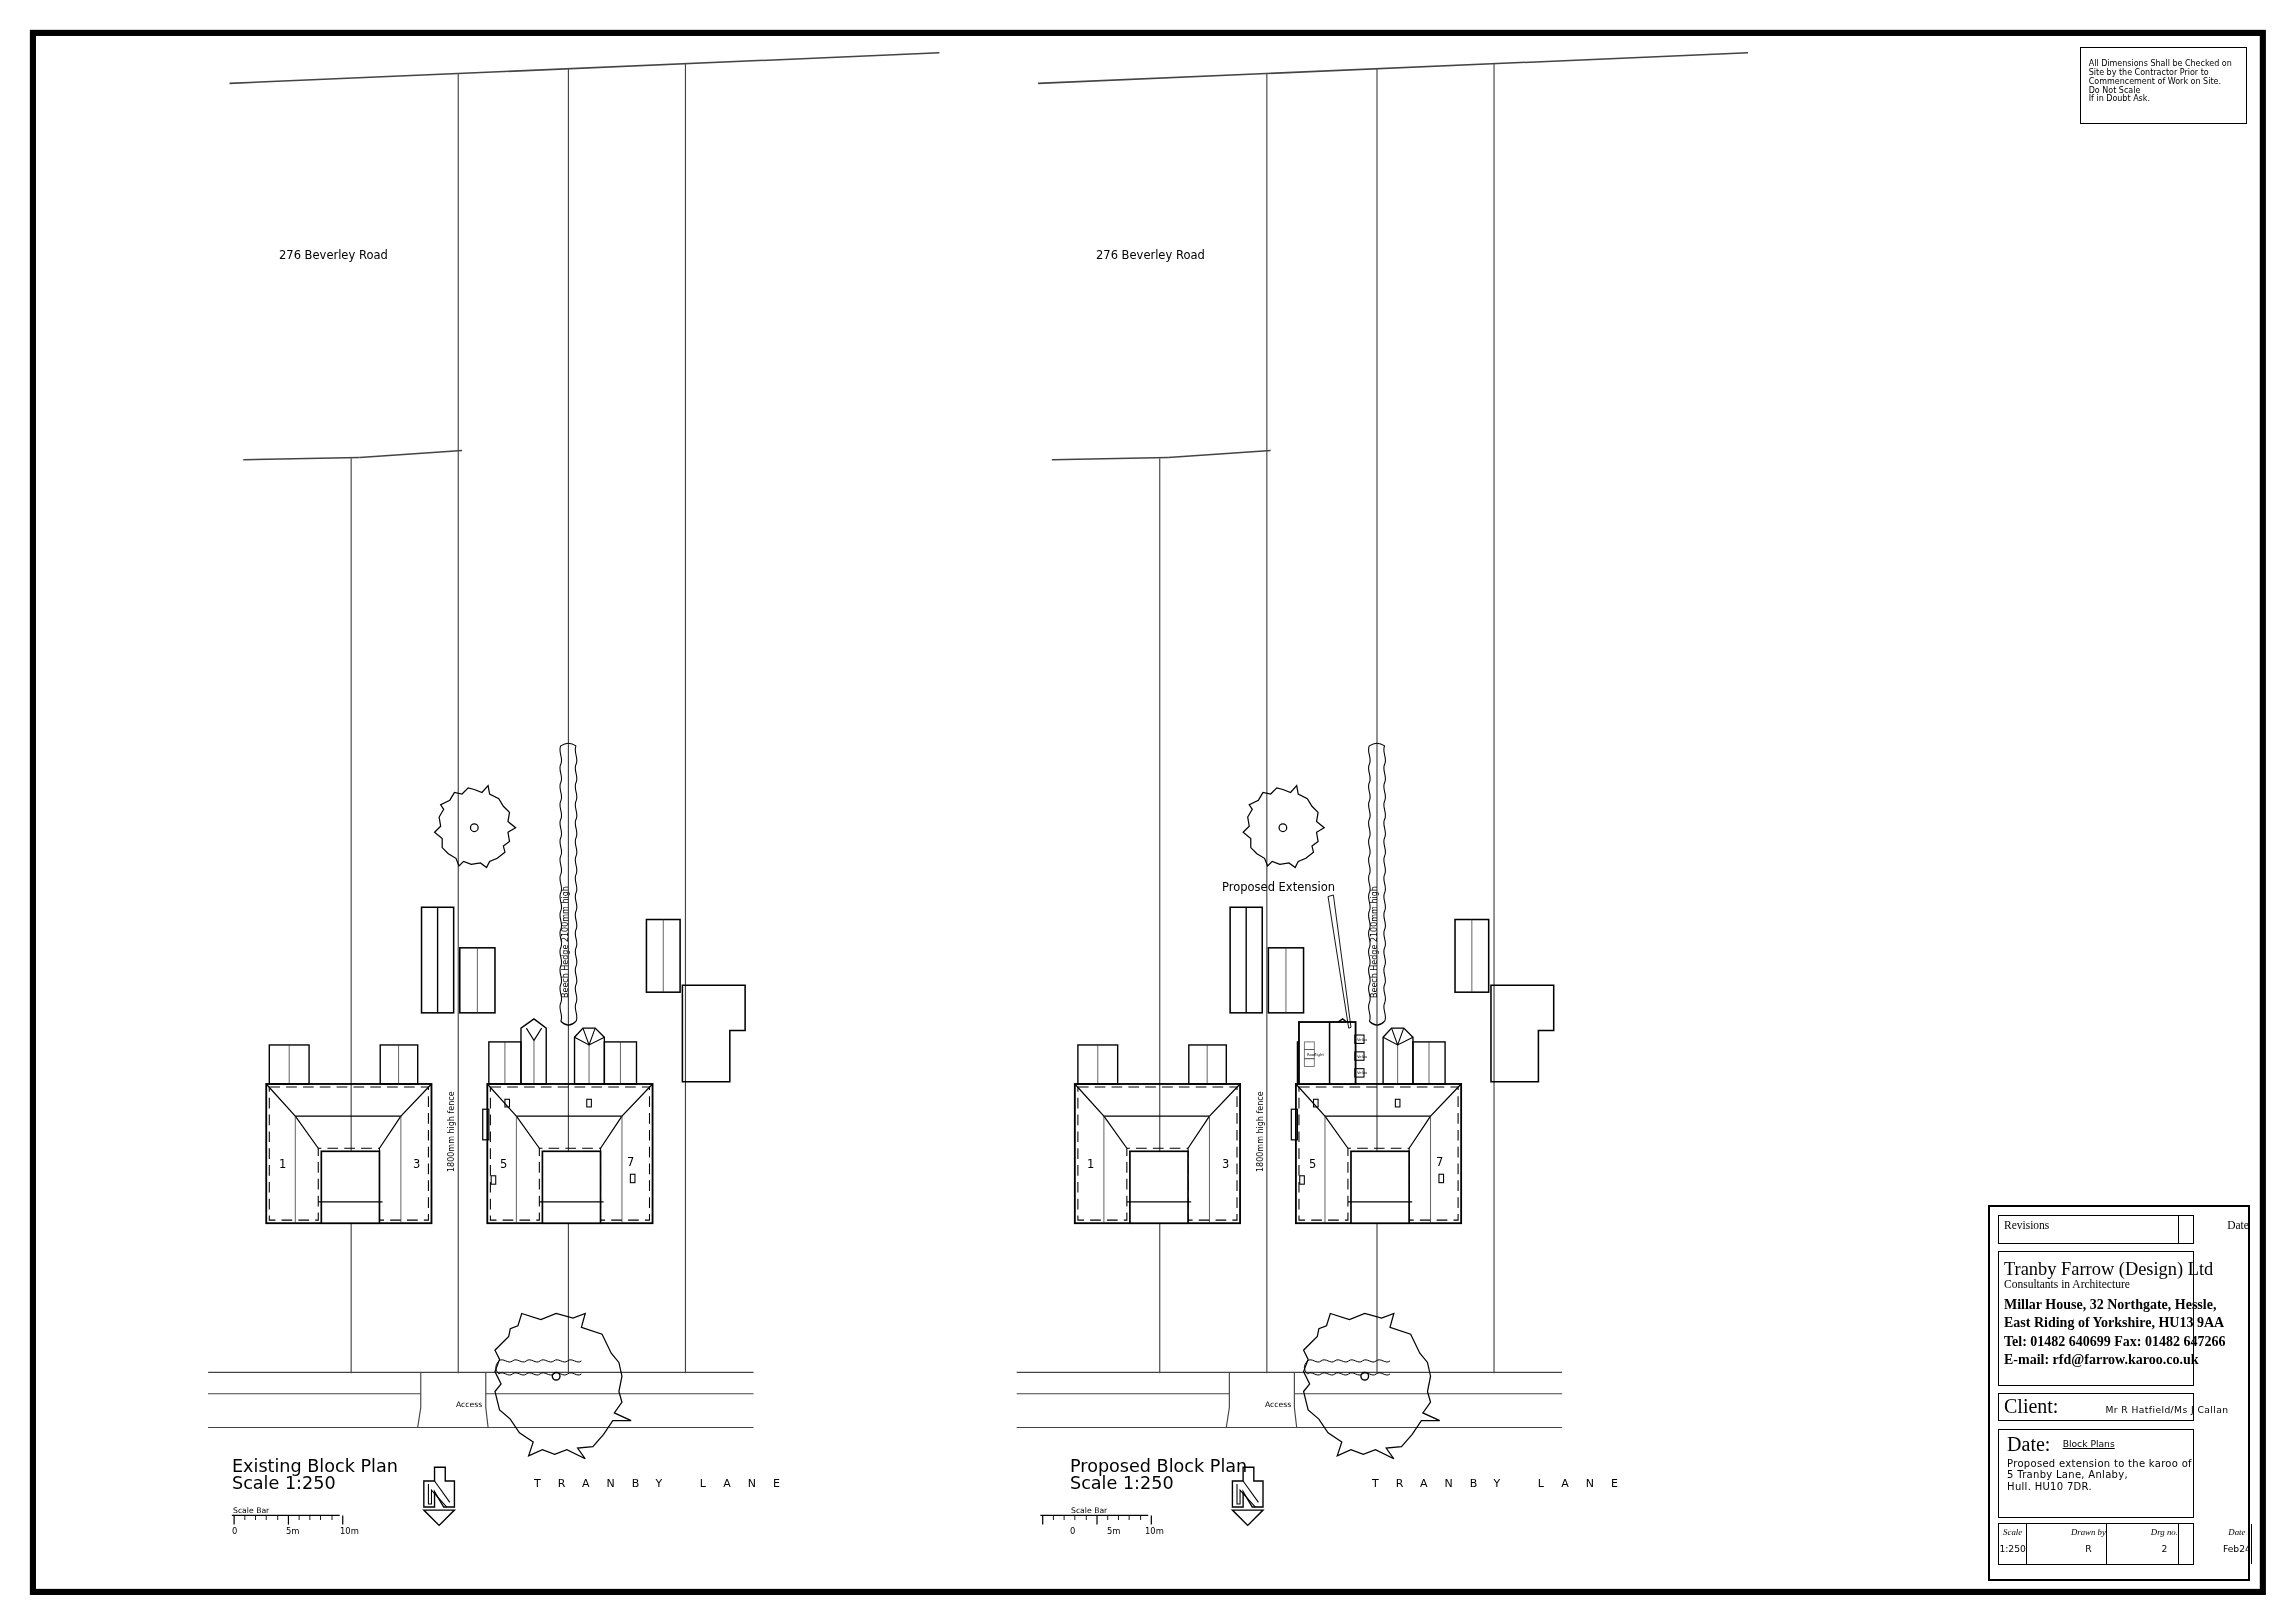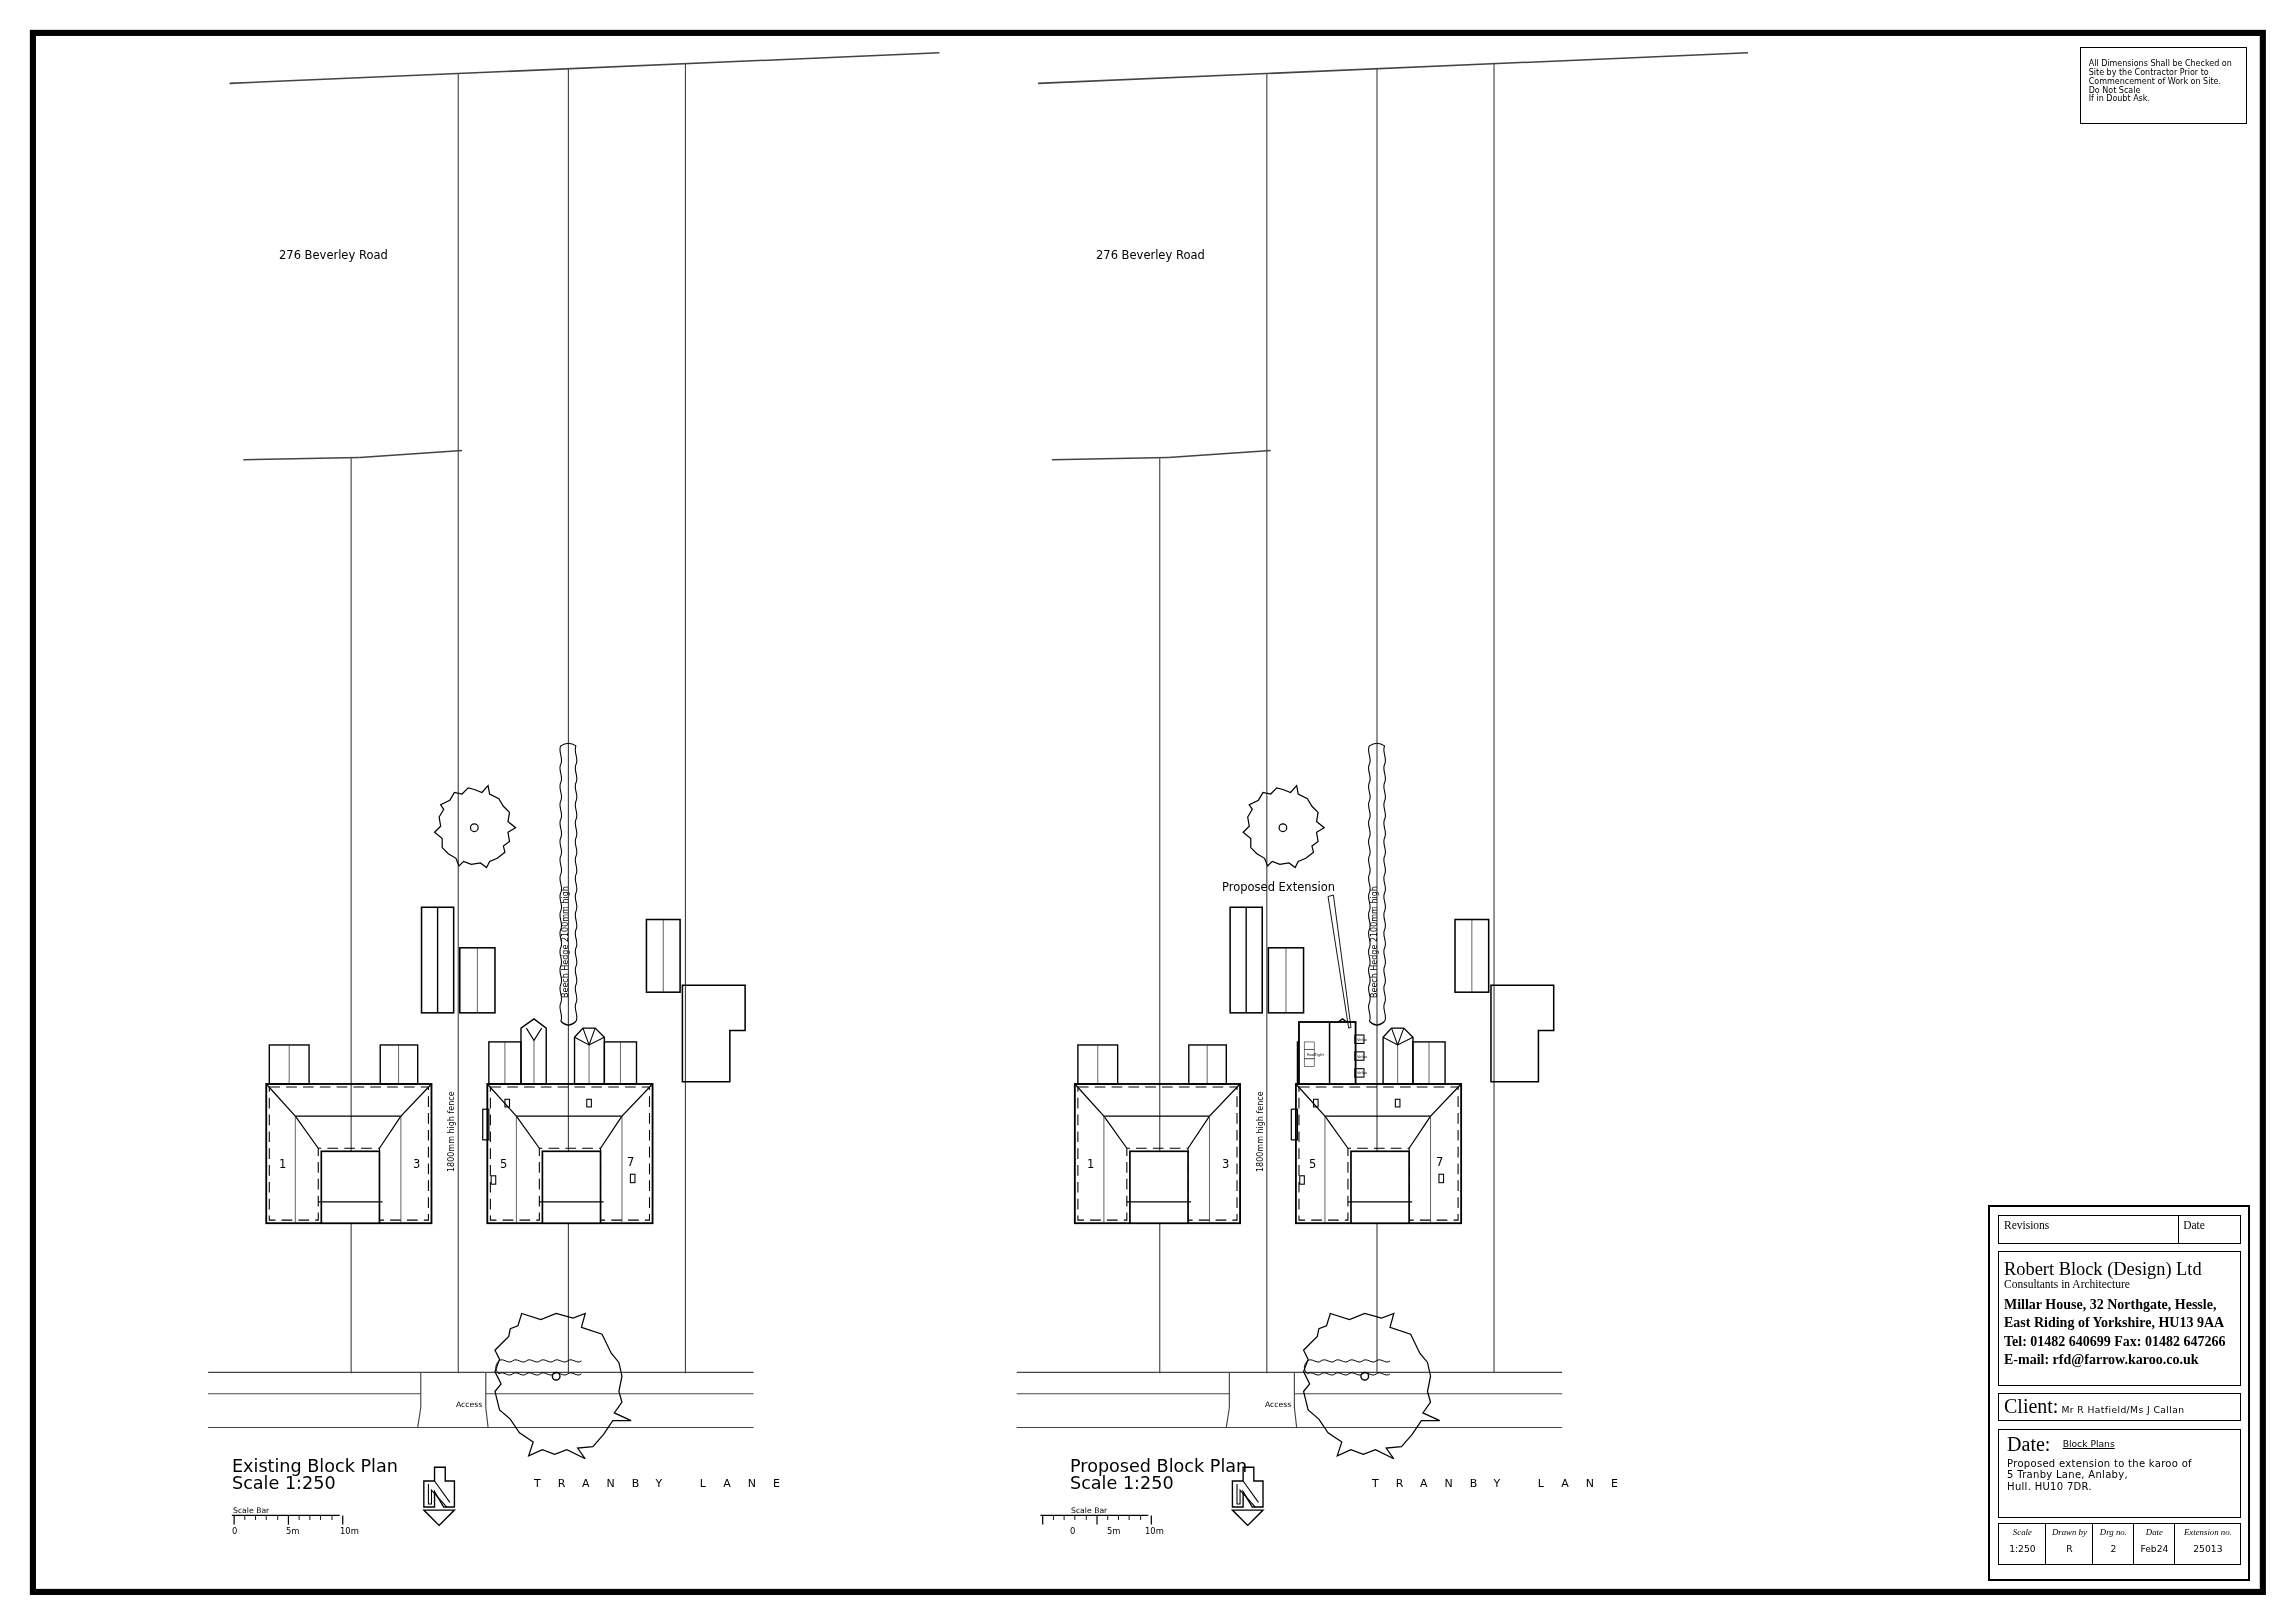--- a/index.html
+++ b/index.html
@@ -16,21 +16,21 @@
   .lane { font-size: 11px; letter-spacing: 17px; }
   .house-num { font-size: 11.5px; }
   .vert { transform-origin: left top; transform: rotate(-90deg); font-size: 8px; }
   .access { font-size: 7.7px; }
   .tiny { font-size: 3.8px; }
   .notes { left: 2080px; top: 47px; width: 167px; height: 77px; border: 1.5px solid #000;
            box-sizing: border-box; padding: 12.2px 0 0 7.7px; font-size: 8px; line-height: 8.8px; }
   .notes div { white-space: nowrap; }
   
   .tb-outer { left: 1988px; top: 1205px; width: 262px; height: 376px; border: 2.3px solid #000; box-sizing: border-box; }
-  .tb-box { position: absolute; border: 1.5px solid #000; box-sizing: border-box; left: 8.4px; width: 243px; }
+  .tb-box { position: absolute; border: 1.5px solid #000; box-sizing: border-box; left: 8.4px; width: 196px; gap: 44px; }
   .tb-rev { top: 8.4px; height: 29px; display: flex; }
   .tb-rev .c1 { flex: 0 0 169px; border-right: 1.5px solid #000; padding: 3.1px 4.6px; font-size: 11.5px; }
   .tb-rev .c2 { flex: 1; padding: 3.1px 4.6px; font-size: 11.5px; }
   .tb-firm { top: 44px; height: 135px; padding: 7.7px 4.6px 0 4.6px; }
   .tb-firm .firm-name { font-size: 18.4px; line-height: 18.4px; }
   .tb-firm .firm-sub { font-size: 11.5px; line-height: 13px; }
   .tb-firm .addr { font-size: 14px; line-height: 18.4px; margin-top: 4.6px; font-weight: bold; }
   .tb-client { top: 186px; height: 27.5px; padding: 0 4.6px; display: flex; align-items: center; }
   .tb-client .k { font-size: 20px; }
   .tb-client .v { font-size: 9.2px; margin-left: 3.1px; margin-top: 4.6px; letter-spacing: 0.4px; }
@@ -230,21 +230,21 @@
   <span class="abs cad scale-tick" style="left:1145px;top:1526px;">10m</span>
   <span class="abs cad lane" style="left:1372px;top:1477px;">TRANBY LANE</span>
 </div>
 
 <div class="abs tb-outer serif">
   <div class="tb-box tb-rev">
     <div class="c1">Revisions</div>
     <div class="c2">Date</div>
   </div>
   <div class="tb-box tb-firm">
-    <div class="firm-name">Robert Block (Design) Ltd</div>
+    <div class="firm-name">Tranby Farrow (Design) Ltd</div>
     <div class="firm-sub">Consultants in Architecture</div>
     <div class="addr">
       <div>Millar House, 32 Northgate, Hessle,</div>
       <div>East Riding of Yorkshire, HU13 9AA</div>
       <div>Tel: 01482 640699  Fax: 01482 647266</div>
       <div>E-mail: rfd@farrow.karoo.co.uk</div>
     </div>
   </div>
   <div class="tb-box tb-client">
     <span class="k">Client:</span>

